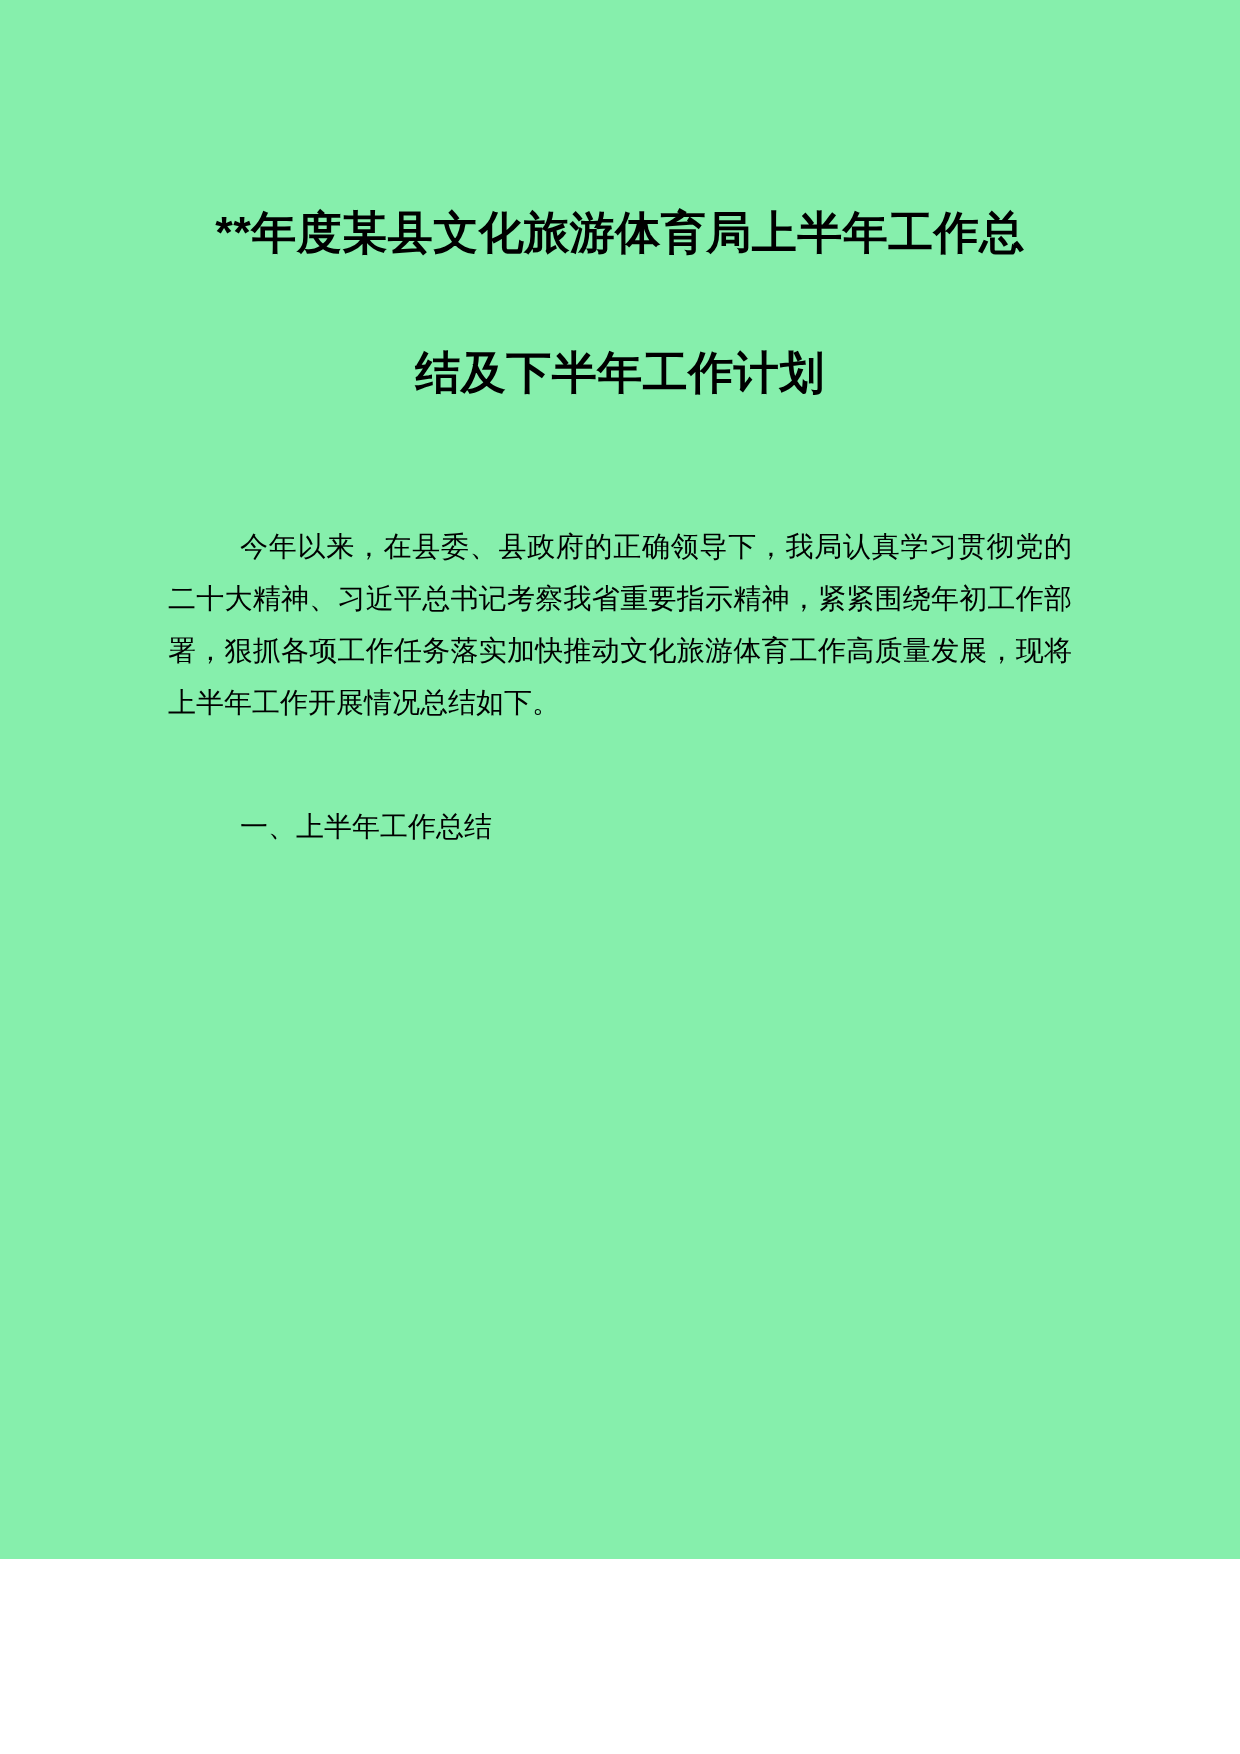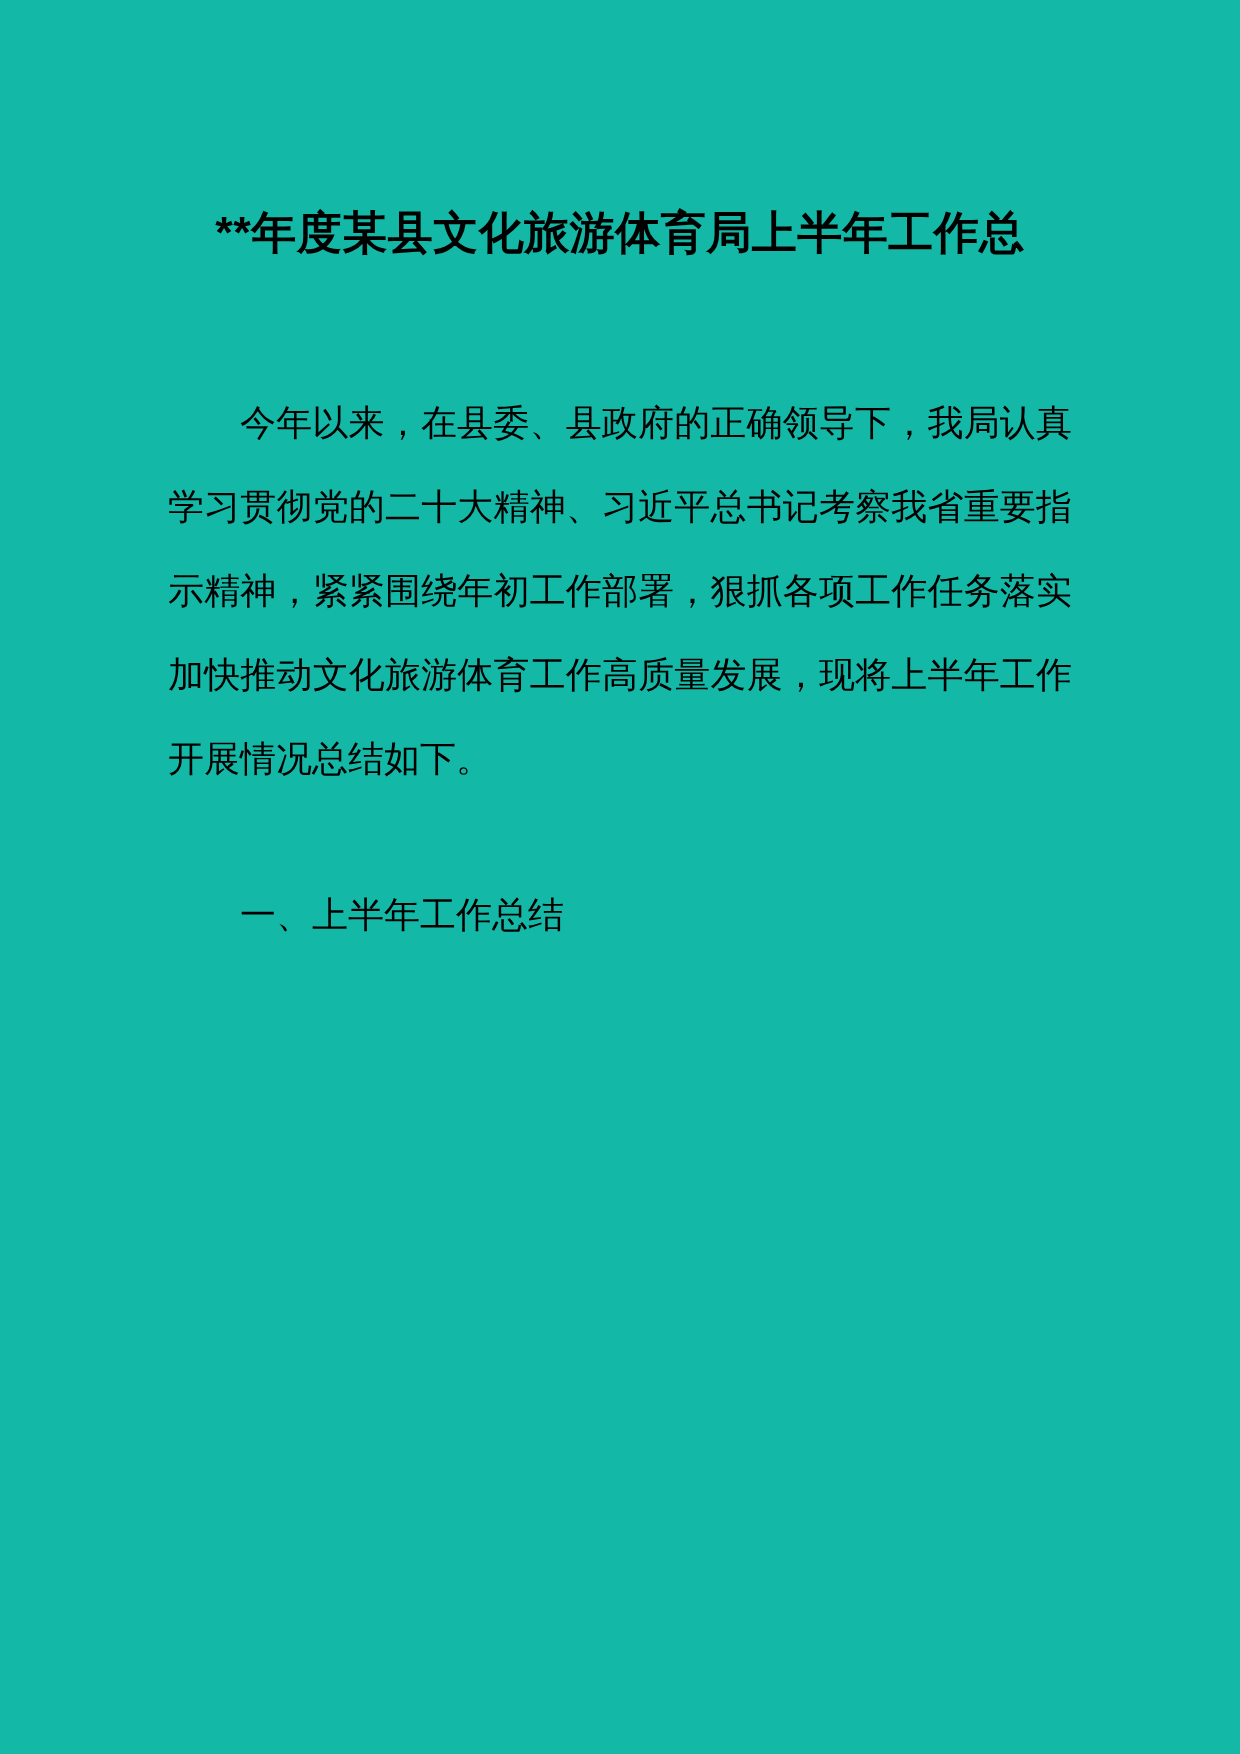--- a/index.html
+++ b/index.html
@@ -10,61 +10,62 @@
   body {
     width: 1240px;
     height: 1754px;
     font-family: "Liberation Sans", "DejaVu Sans", sans-serif;
     color: #000000;
     overflow: hidden;
   }
   .page {
     position: relative;
     width: 1240px;
-    height: 1754px;
-    background: #14b8a6;
+    height: 1559px;
+    background: #86efac;
     box-sizing: border-box;
     padding: 0 168px;
   }
   .doc-title {
     margin: 0;
     padding-top: 163px;
     font-size: 45px;
     font-weight: 700;
     line-height: 140px;
     text-align: center;
     letter-spacing: 0.5px;
     word-break: break-all;
   }
   .body-block {
     margin-top: 78px;
   }
   p.para {
     margin: 0 0 0 0;
-    font-size: 36px;
-    line-height: 84px;
+    font-size: 28px;
+    line-height: 52px;
     text-align: justify;
     text-justify: inter-character;
     text-align-last: left;
     word-break: break-all;
     letter-spacing: 0px;
   }
   p.para.indent {
     text-indent: 72px;
   }
   .gap-1 { height: 72px; }
   .gap-2 { height: 72px; }
 </style>
 </head>
 <body>
 
 <div class="page">
 
   <h1 class="doc-title">
     <span>**年度某县文化旅游体育局上半年工作总</span><br>
+    <span>结及下半年工作计划</span>
   </h1>
 
   <div class="body-block">
 
     <p class="para indent">今年以来，在县委、县政府的正确领导下，我局认真学习贯彻党的二十大精神、习近平总书记考察我省重要指示精神，紧紧围绕年初工作部署，狠抓各项工作任务落实加快推动文化旅游体育工作高质量发展，现将上半年工作开展情况总结如下。</p>
 
     <div class="gap-1"></div>
 
     <p class="para indent">一、上半年工作总结</p>
 

